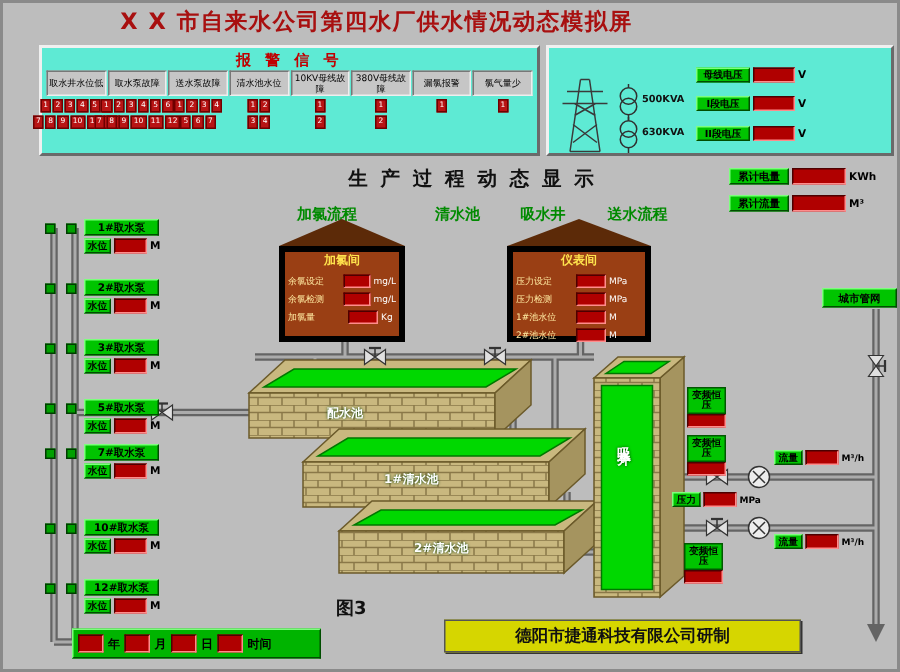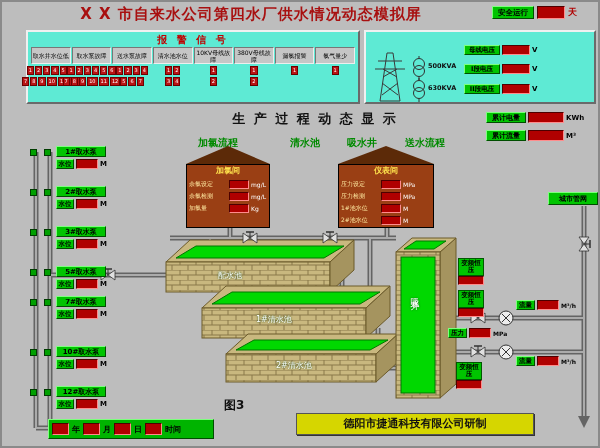--- a/index.html
+++ b/index.html
@@ -35,27 +35,27 @@
   .proc-title{position:absolute;left:150px;top:110px;width:330px;text-align:center;color:#111;font-size:13px;font-weight:bold;letter-spacing:2px}
   .stage{position:absolute;top:136px;color:#008a00;font-weight:bold;font-size:10px}
   .pump-unit{position:absolute;left:28px;width:80px;height:28px}
   .valve-dot{position:absolute;top:3px;width:7px;height:7px;background:#00a000;border:1px solid #003c00}
   .pump-name{position:absolute;left:28px;top:0;width:50px;height:11px;font-size:7px}
   .pump-level{position:absolute;left:28px;top:13px;display:flex;align-items:center;gap:2px}
   .lvl-label{width:18px;height:10px;font-size:6.5px}
   .lvl-disp{width:22px;height:10px}
   .lvl-unit{font-size:7px;font-weight:bold}
   .roof{position:absolute;width:0;height:0;border-style:solid;border-color:transparent transparent #5c2a08 transparent}
-  .house-body{position:absolute;background:#9a3f14;border:1px solid #000000}
+  .house-body{position:absolute;background:#9a3f14;border:4px solid #000000}
   .house-name{color:#ffe44d;font-weight:bold;font-size:8px;text-align:center;height:12px;line-height:12px}
   .house-row{display:flex;align-items:center;gap:2px;padding:0 2px;margin-top:3px}
   .hlb{color:#ffe9a0;font-size:6px;width:38px}
   .hdisp{width:20px;height:9px}
   .hun{color:#fff;font-size:6px}
-  .tank-lb{position:absolute;color:#fff;font-weight:normal;font-size:8px;text-shadow:0 0 2px #004000}
+  .tank-lb{position:absolute;color:#fff;font-weight:bold;font-size:8px;text-shadow:0 0 2px #004000}
   .tank-lb.vert{writing-mode:vertical-rl;letter-spacing:2px;font-size:9px}
   .vfd-box{position:absolute;width:26px;background:#00c400;border:1px solid #005800;font-size:6.5px;line-height:7px;text-align:center;padding:1px;font-weight:bold}
   .vfd-disp{position:absolute;width:26px;height:9px}
   .inst{position:absolute;display:flex;align-items:center;gap:2px}
   .inst .glabel{height:10px;font-size:6.5px;padding:0 2px}
   .inst .disp{width:22px;height:10px}
   .inst .un{font-size:6px;font-weight:bold}
   .net-label{position:absolute;left:548px;top:192px;width:50px;height:13px;font-size:7px}
   .figure{position:absolute;left:224px;top:397px;font-size:12px;font-weight:bold;color:#111}
   #date-box{position:absolute;left:48px;top:419px;width:166px;height:20px;background:#00b400;border:1px solid;border-color:#7dff7d #004d00 #004d00 #7dff7d;display:flex;align-items:center;gap:3px;padding:0 3px}
@@ -122,25 +122,20 @@
     <use href="#valveg" transform="translate(330,238)"></use>
     <use href="#valveg" transform="translate(478,318)"></use>
     <use href="#valveg" transform="translate(478,352)"></use>
     <use href="#valveg" transform="translate(584,244) rotate(90)"></use>
     <use href="#pumpg" transform="translate(506,318)"></use>
     <use href="#pumpg" transform="translate(506,352)"></use>
     <polygon points="578,416 590,416 584,428" fill="#646464"></polygon>
   </svg>
 
   <div class="page-title">X X 市自来水公司第四水厂供水情况动态模拟屏</div>
-  <div class="safety">
-    <span class="glabel">安全运行</span>
-    <span class="disp"></span>
-    <span class="un">天</span>
-  </div>
 
   <div class="panel" id="alarm-panel">
     <div class="panel-title">报 警 信 号</div>
     <div id="alarm-groups">
         <div class="alarm-group">
           <div class="alarm-label">取水井水位低</div>
           <div class="ind-row">
             <span class="ind">1</span>
             <span class="ind">2</span>
             <span class="ind">3</span>

